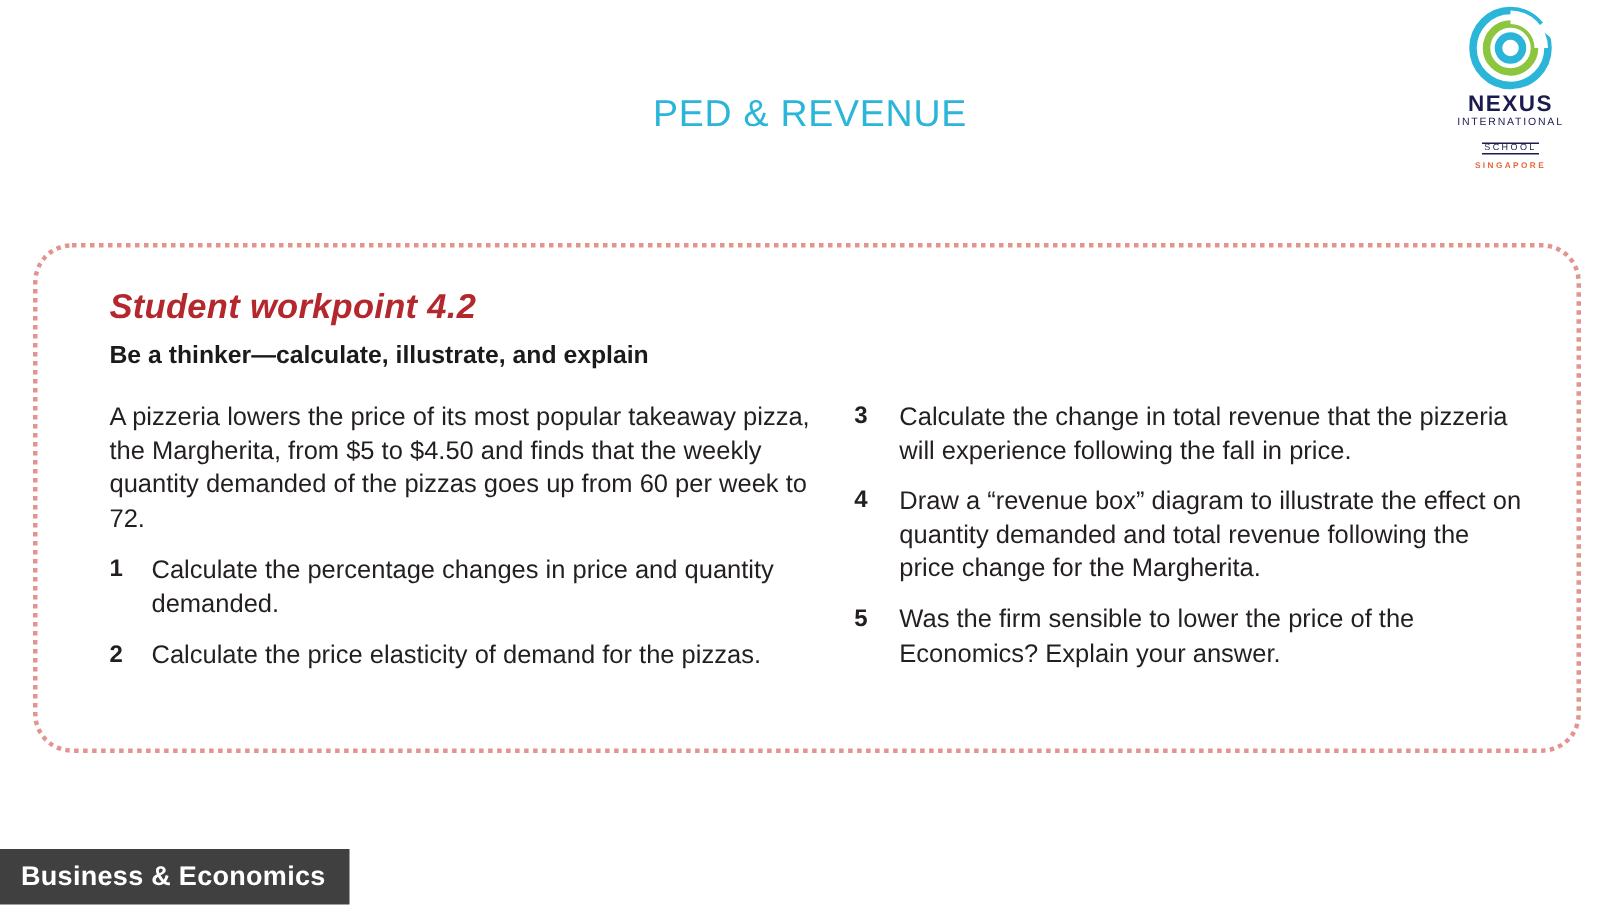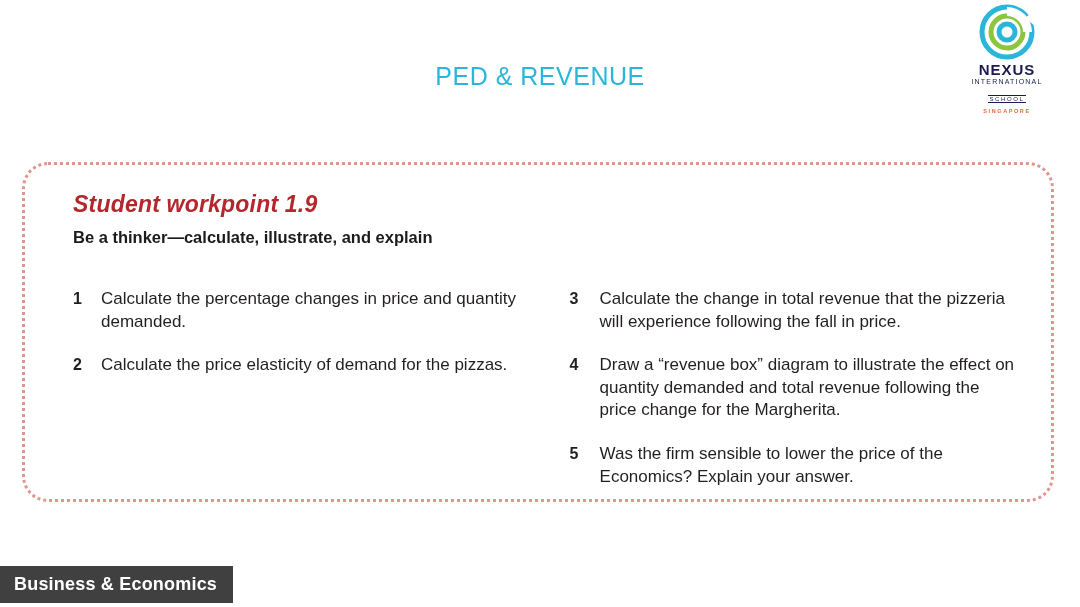--- a/index.html
+++ b/index.html
@@ -132,21 +132,21 @@
     margin-bottom: 11px;
   }
   ol.qlist li .num {
     position: absolute;
     left: 0;
     top: 0;
     font-weight: bold;
     font-size: 16px;
     color: #231f20;
   }
-  ol.qlist li .qtext { display: block; margin-top: 21px; }
+  ol.qlist li .qtext { display: block; }
   .col-right ol.qlist li { padding-left: 30px; }
 
   
   .footer {
     position: absolute;
     left: 0;
     bottom: 0;
     width: 1080px;
     height: 44px;
   }
@@ -187,27 +187,28 @@
       <path d="M46 14 L56 6 L56 22 Z" fill="#ffffff"></path>
     </svg>
     <div class="logo-name">NEXUS</div>
     <div class="logo-sub">INTERNATIONAL</div>
     <div class="logo-sub2">SCHOOL</div>
     <div class="logo-city">SINGAPORE</div>
   </div>
 
   <div class="workpoint-box">
 
-    <div class="wp-title">Student workpoint 1.9</div>
+    <div class="wp-title">Student workpoint 4.2</div>
 
     <div class="wp-subtitle">Be a thinker—calculate, illustrate, and explain</div>
 
     <div class="columns">
 
       <div class="col-left">
+        <p class="intro-para">A pizzeria lowers the price of its most popular takeaway pizza, the Margherita, from $5 to $4.50 and finds that the weekly quantity demanded of the pizzas goes up from 60 per week to 72.</p>
 
         <ol class="qlist">
           <li>
             <span class="num">1</span>
             <span class="qtext">Calculate the percentage changes in price and quantity demanded.</span>
           </li>
           <li>
             <span class="num">2</span>
             <span class="qtext">Calculate the price elasticity of demand for the pizzas.</span>
           </li>

